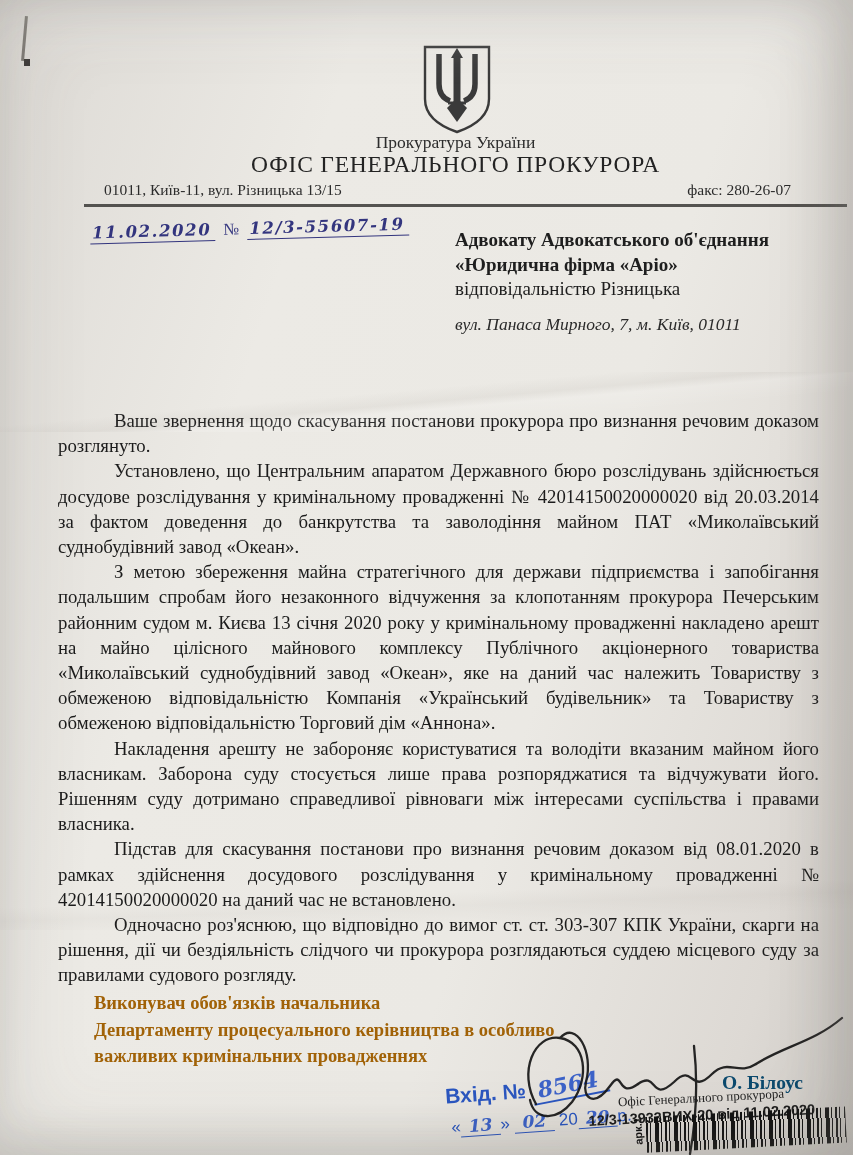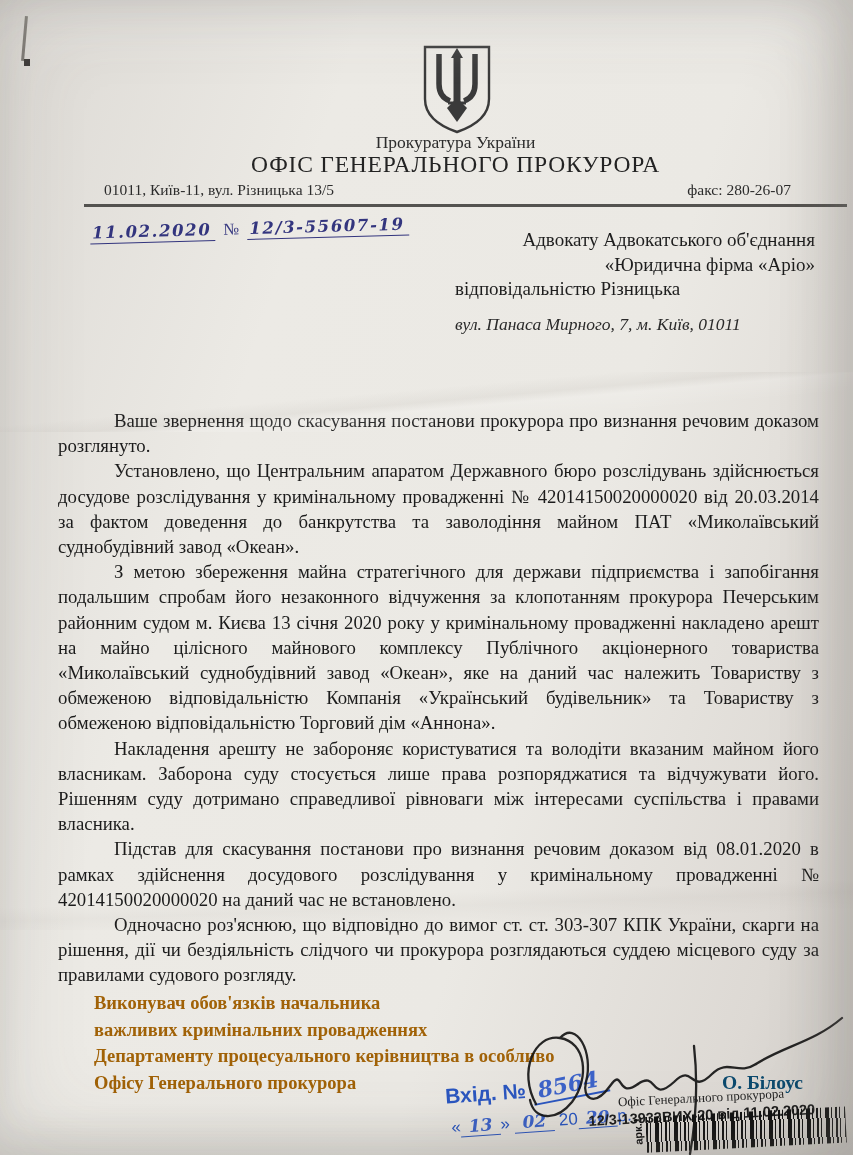--- a/index.html
+++ b/index.html
@@ -31,21 +31,21 @@
 
   
   .ref{position:absolute;left:90px;top:219px;transform:rotate(-1.6deg);z-index:2;
     color:#33357e;font-size:16.5px;white-space:nowrap;}
   .hw{font-family:"DejaVu Serif", serif;font-style:italic;font-weight:bold;letter-spacing:1.6px;color:#33357e;}
   .ref .u{border-bottom:1.6px solid #33357e;padding:0 4px 1px 2px;}
   .ref .no{font-style:normal;font-weight:normal;letter-spacing:0;color:#3a3c82;margin:0 4px;}
 
   
   .recipient{position:absolute;left:455px;top:228px;width:360px;font-size:19px;line-height:24.6px;z-index:2;}
-  .recipient .b{font-weight:normal;text-align:right;}
+  .recipient .b{font-weight:bold;}
   .recipient .addr{margin-top:10px;font-style:italic;font-size:17.5px;color:#2a2a2a;}
 
   
   .body-text{position:absolute;left:58px;top:408px;right:34px;z-index:2;
     font-size:18.8px;line-height:25.2px;text-align:justify;color:#1c1c1c;}
   .body-text p{margin:0;text-indent:56px;}
 
   
   .signer{position:absolute;left:94px;top:990px;width:580px;z-index:2;
     font-weight:bold;font-size:18.5px;line-height:26.5px;color:#a16207;}
@@ -84,21 +84,21 @@
   <path d="M38 11 V62" stroke="#3a3a3a" stroke-width="7" fill="none"></path>
   <path d="M38 4 L32 14 H44 Z" fill="#3a3a3a"></path>
   <path d="M20 10 V40 Q20 53 31 57" stroke="#3a3a3a" stroke-width="5.5" fill="none"></path>
   <path d="M56 10 V40 Q56 53 45 57" stroke="#3a3a3a" stroke-width="5.5" fill="none"></path>
   <path d="M29 59 H47" stroke="#3a3a3a" stroke-width="3"></path>
   <path d="M38 54 L28 64 L38 78 L48 64 Z" fill="#3a3a3a"></path>
 </svg>
 <div class="org-small">Прокуратура України</div>
 <div class="office-title">ОФІС ГЕНЕРАЛЬНОГО ПРОКУРОРА</div>
 <div class="addr-row">
-  <span>01011, Київ-11, вул. Різницька 13/5</span>
+  <span>01011, Київ-11, вул. Різницька 13/15</span>
   <span>факс: 280-26-07</span>
 </div>
 <div class="rule"></div>
 
 <div class="ref">
   <span class="hw u">11.02.2020</span>
   <span class="no">№</span>
   <span class="hw u">12/3-55607-19</span>
 </div>
 
@@ -113,23 +113,22 @@
   <p>Ваше звернення щодо скасування постанови прокурора про визнання речовим доказом розглянуто.</p>
   <p>Установлено, що Центральним апаратом Державного бюро розслідувань здійснюється досудове розслідування у кримінальному провадженні № 42014150020000020 від 20.03.2014 за фактом доведення до банкрутства та заволодіння майном ПАТ «Миколаївський суднобудівний завод «Океан».</p>
   <p>З метою збереження майна стратегічного для держави підприємства і запобігання подальшим спробам його незаконного відчуження за клопотанням прокурора Печерським районним судом м. Києва 13 січня 2020 року у кримінальному провадженні накладено арешт на майно цілісного майнового комплексу Публічного акціонерного товариства «Миколаївський суднобудівний завод «Океан», яке на даний час належить Товариству з обмеженою відповідальністю Компанія «Український будівельник» та Товариству з обмеженою відповідальністю Торговий дім «Аннона».</p>
   <p>Накладення арешту не забороняє користуватися та володіти вказаним майном його власникам. Заборона суду стосується лише права розпоряджатися та відчужувати його. Рішенням суду дотримано справедливої рівноваги між інтересами суспільства і правами власника.</p>
   <p>Підстав для скасування постанови про визнання речовим доказом від 08.01.2020 в рамках здійснення досудового розслідування у кримінальному провадженні № 42014150020000020 на даний час не встановлено.</p>
   <p>Одночасно роз'яснюю, що відповідно до вимог ст. ст. 303-307 КПК України, скарги на рішення, дії чи бездіяльність слідчого чи прокурора розглядаються суддею місцевого суду за правилами судового розгляду.</p>
 </div>
 
 <div class="signer">
   <div>Виконувач обов'язків начальника</div>
+  <div>Департаменту процесуального керівництва в особливо</div>
   <div>важливих кримінальних провадженнях</div>
-  <div>Департаменту процесуального керівництва в особливо</div>
-  <div>Офісу Генерального прокурора</div>
 </div>
 <div class="signer-name">О. Білоус</div>
 
 <div class="reg">
   <div class="r1">Офіс Генерального прокурора</div>
   <div class="r2">12/3-13933ВИХ-20 від 11.02.2020</div>
 </div>
 <div class="barcode-wrap">
   <span class="sheet-label">арк.1</span>
   <div class="barcode"></div>

